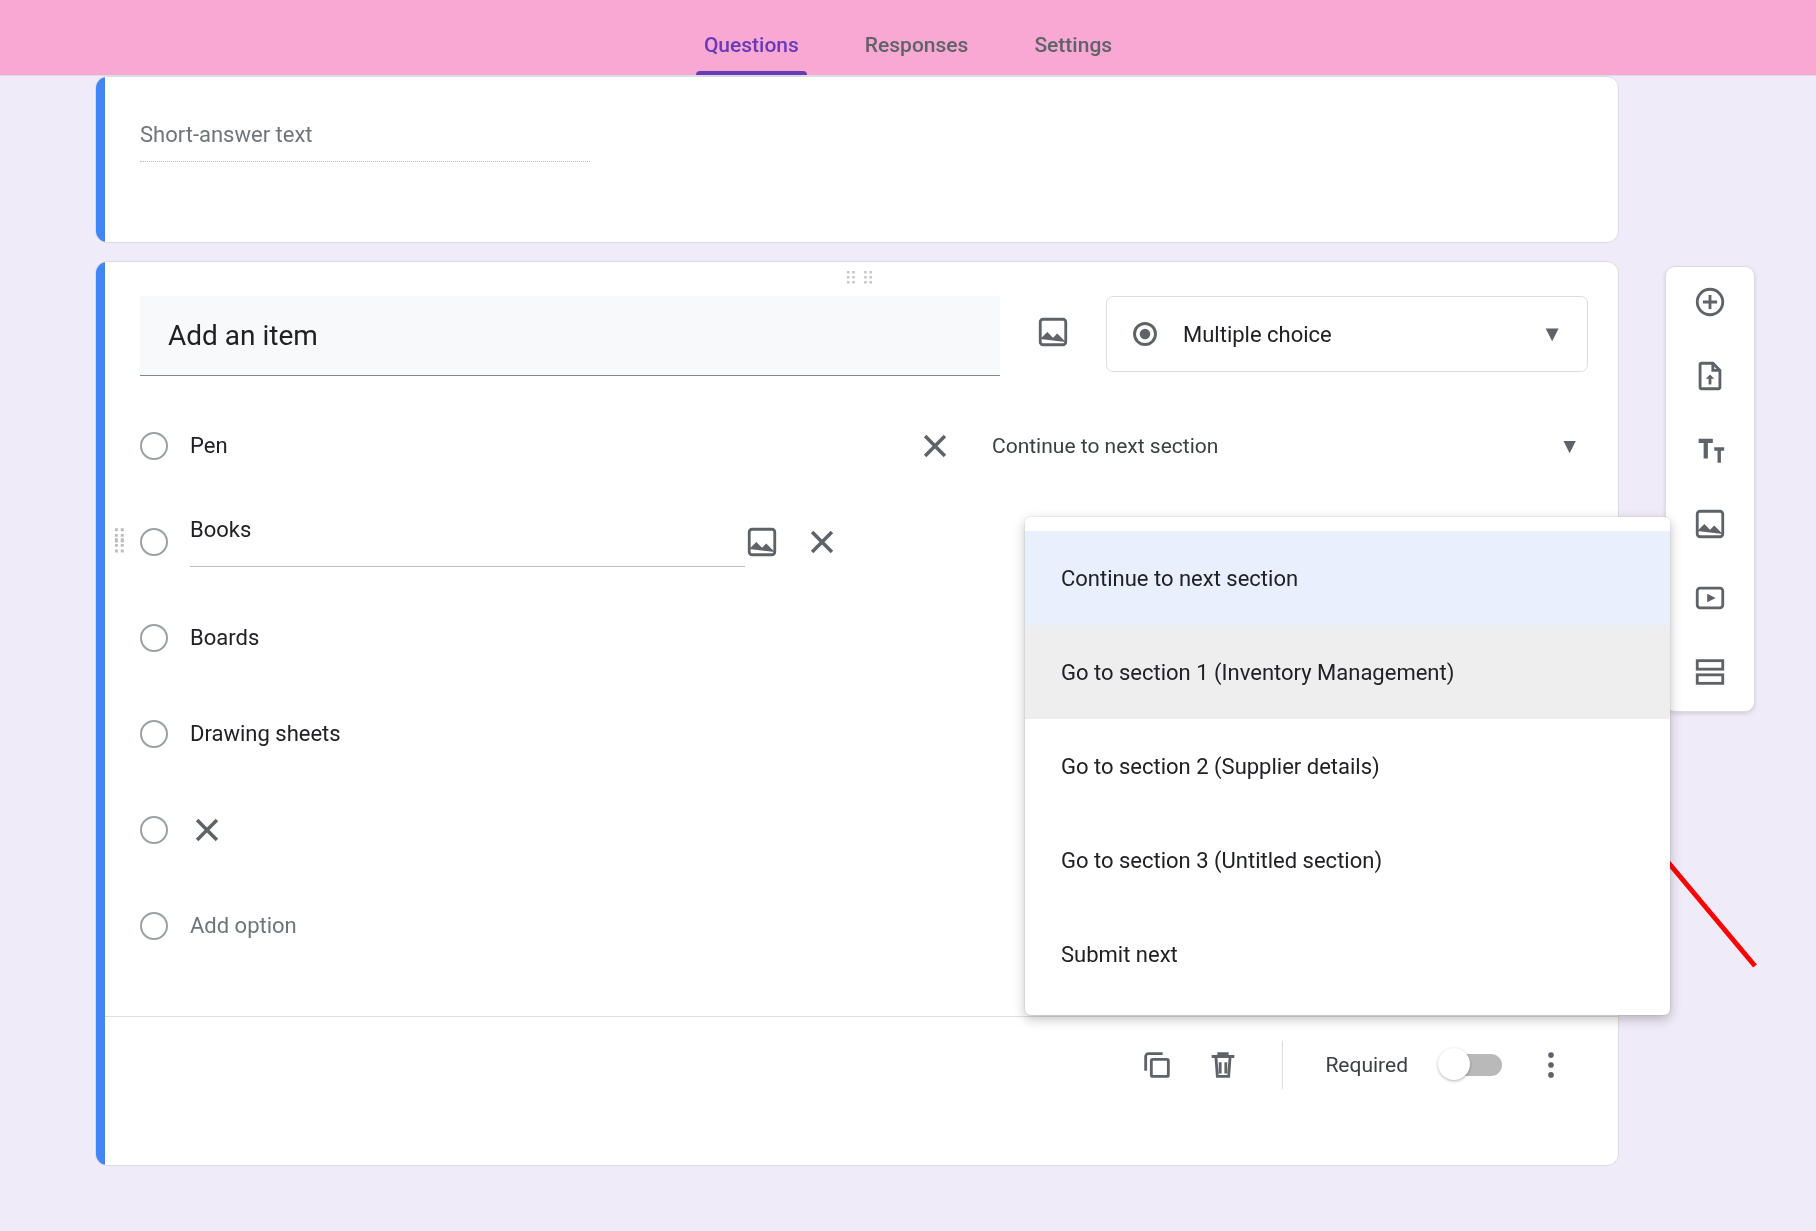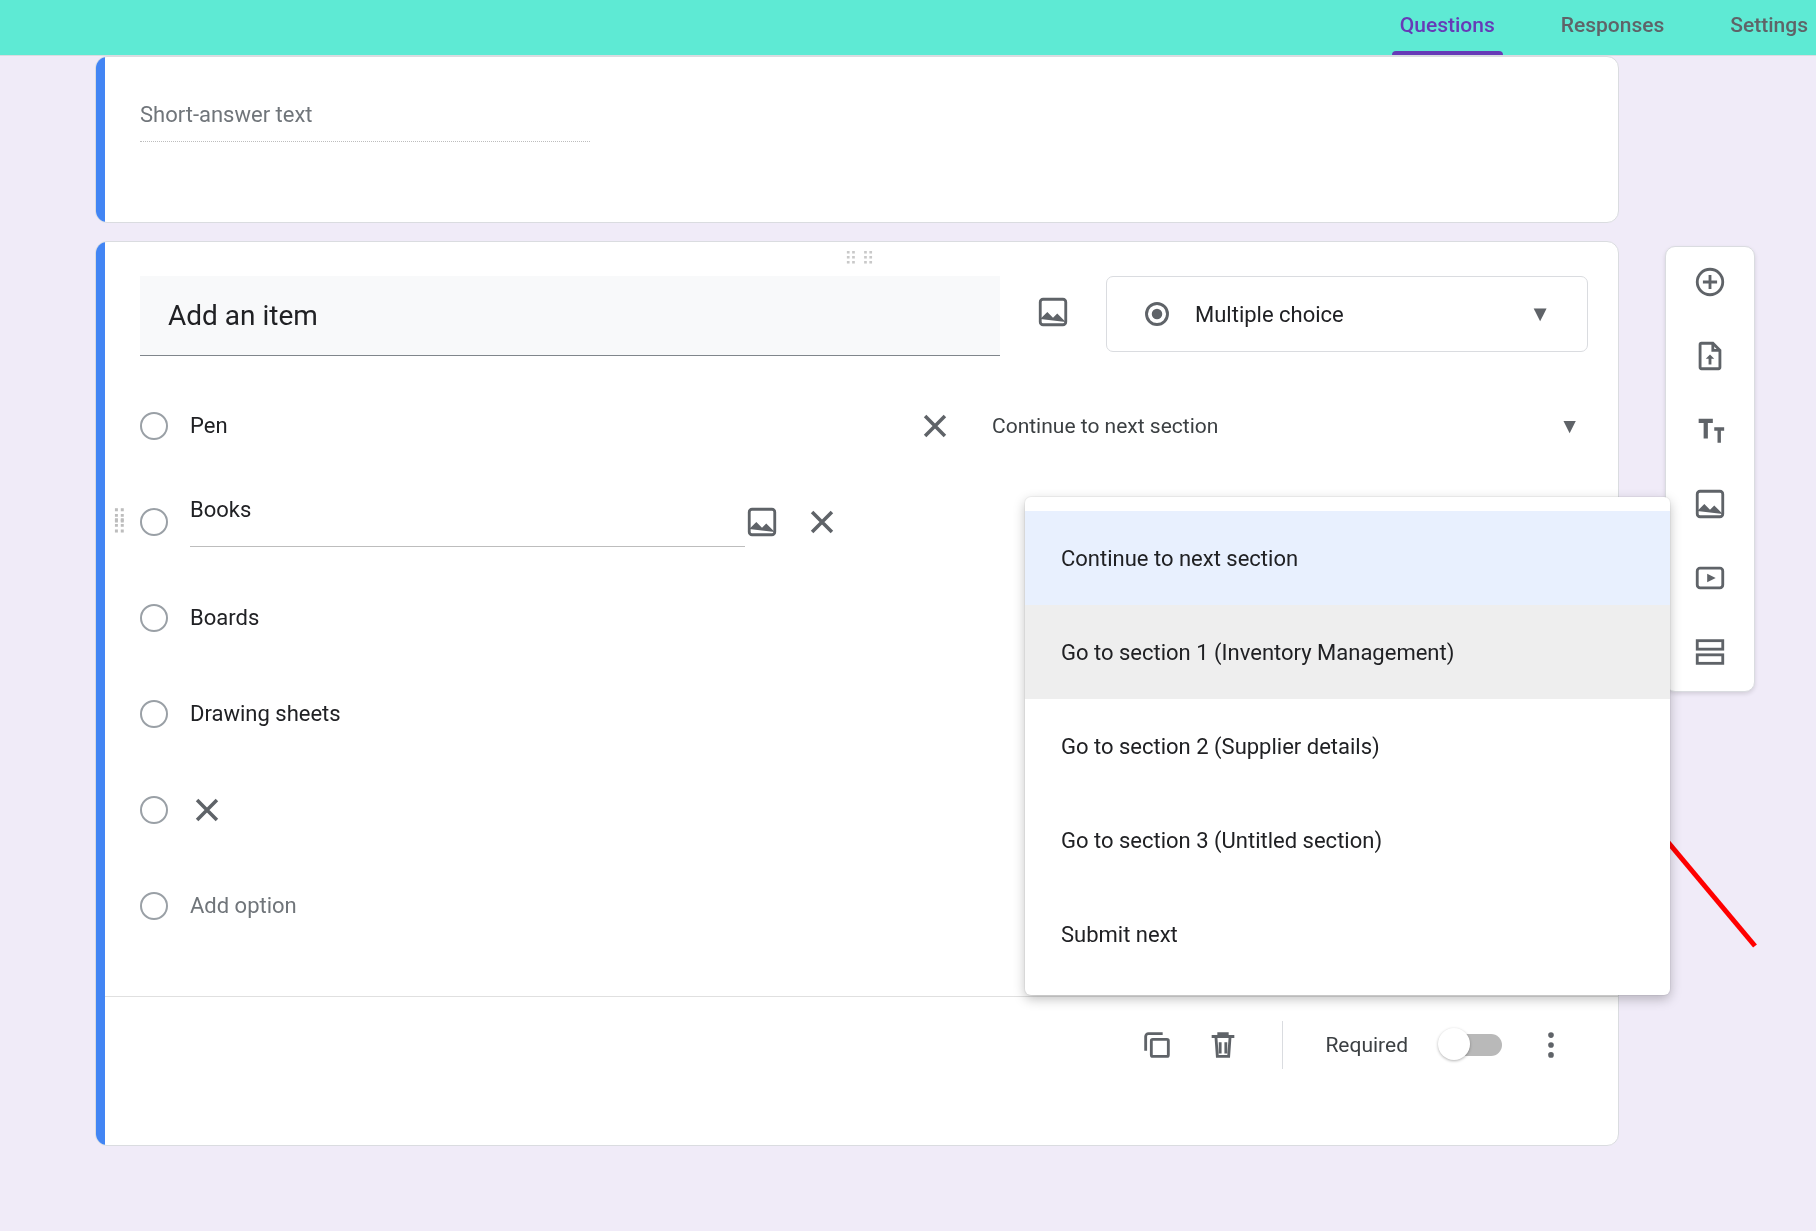--- a/index.html
+++ b/index.html
@@ -6,25 +6,25 @@
   body {
     font-family: 'Google Sans', Roboto, Arial, sans-serif;
     background: #f0ebf8;
     color: #202124;
     width: 1816px;
     height: 1231px;
     overflow: hidden;
     position: relative;
   }
   .top-tabs {
-    background: #5eead4;
-    display: flex;
-    justify-content: flex-end;
+    background: #f9a8d4;
+    display: flex;
+    justify-content: center;
     align-items: flex-end;
-    height: 56px;
+    height: 76px;
     border-bottom: 1px solid #dadce0;
     gap: 50px;
   }
   .tab {
     font-size: 21px;
     padding: 0 8px 18px 8px;
     color: #5f6368;
     cursor: pointer;
     position: relative;
     font-weight: 500;
@@ -123,21 +123,21 @@
     color: #5f6368;
     margin-top: 5px;
   }
   .qtype {
     flex: 1;
     height: 76px;
     border: 1.5px solid #dadce0;
     border-radius: 7px;
     display: flex;
     align-items: center;
-    padding: 0 36px;
+    padding: 0 24px;
     font-size: 22px;
     cursor: pointer;
     gap: 24px;
     margin-top: 0;
   }
   .qtype .qt-arrow { margin-left: auto; color: #5f6368; }
   .options { padding: 22px 30px 0 35px; }
   .opt-row {
     display: flex;
     align-items: center;

